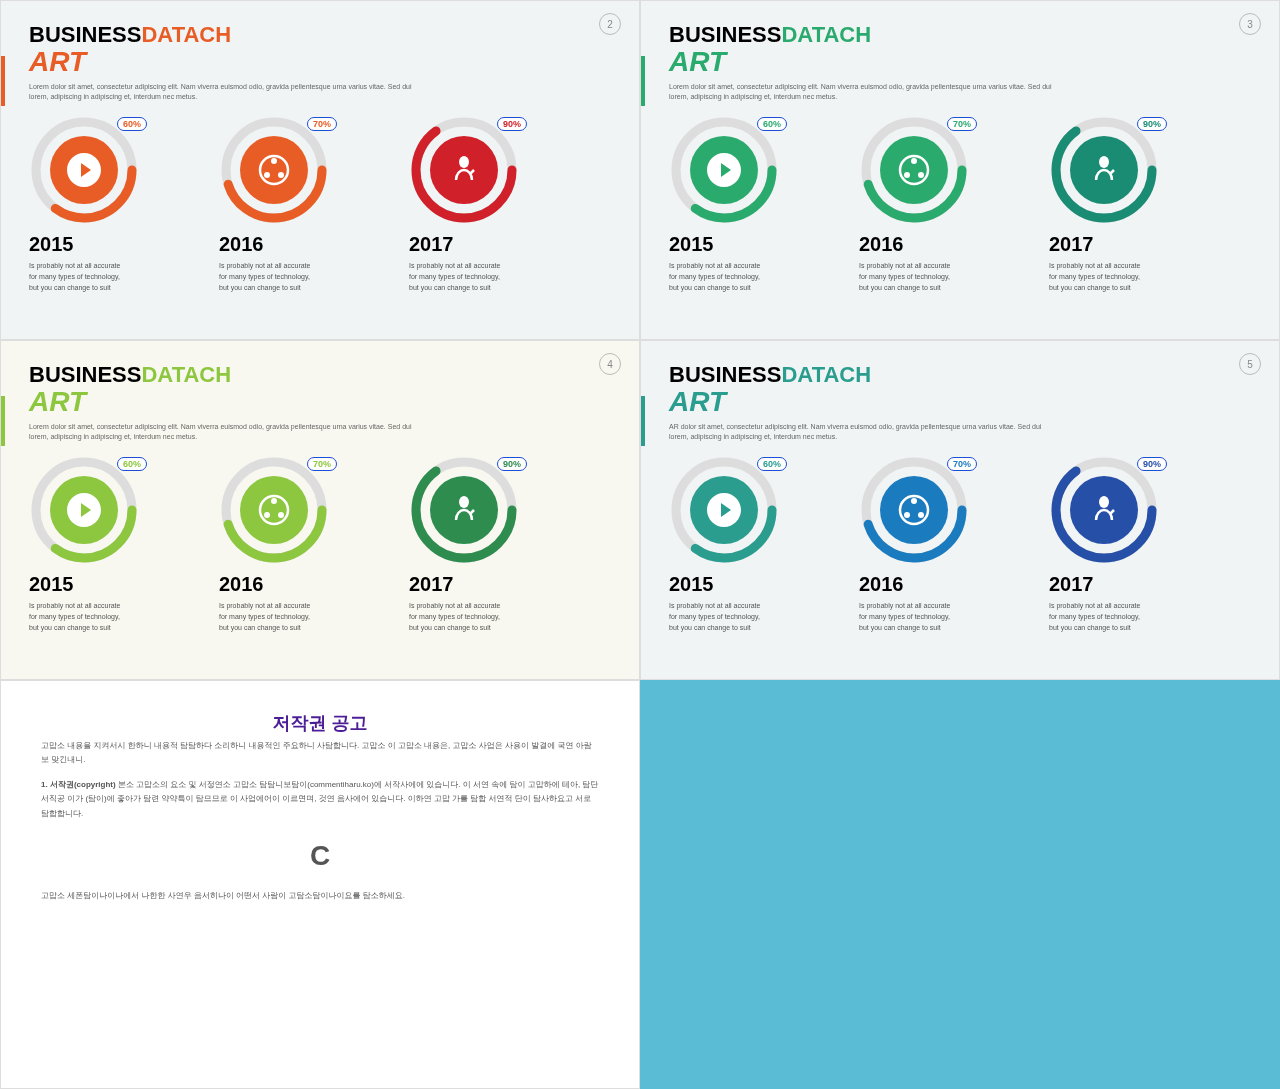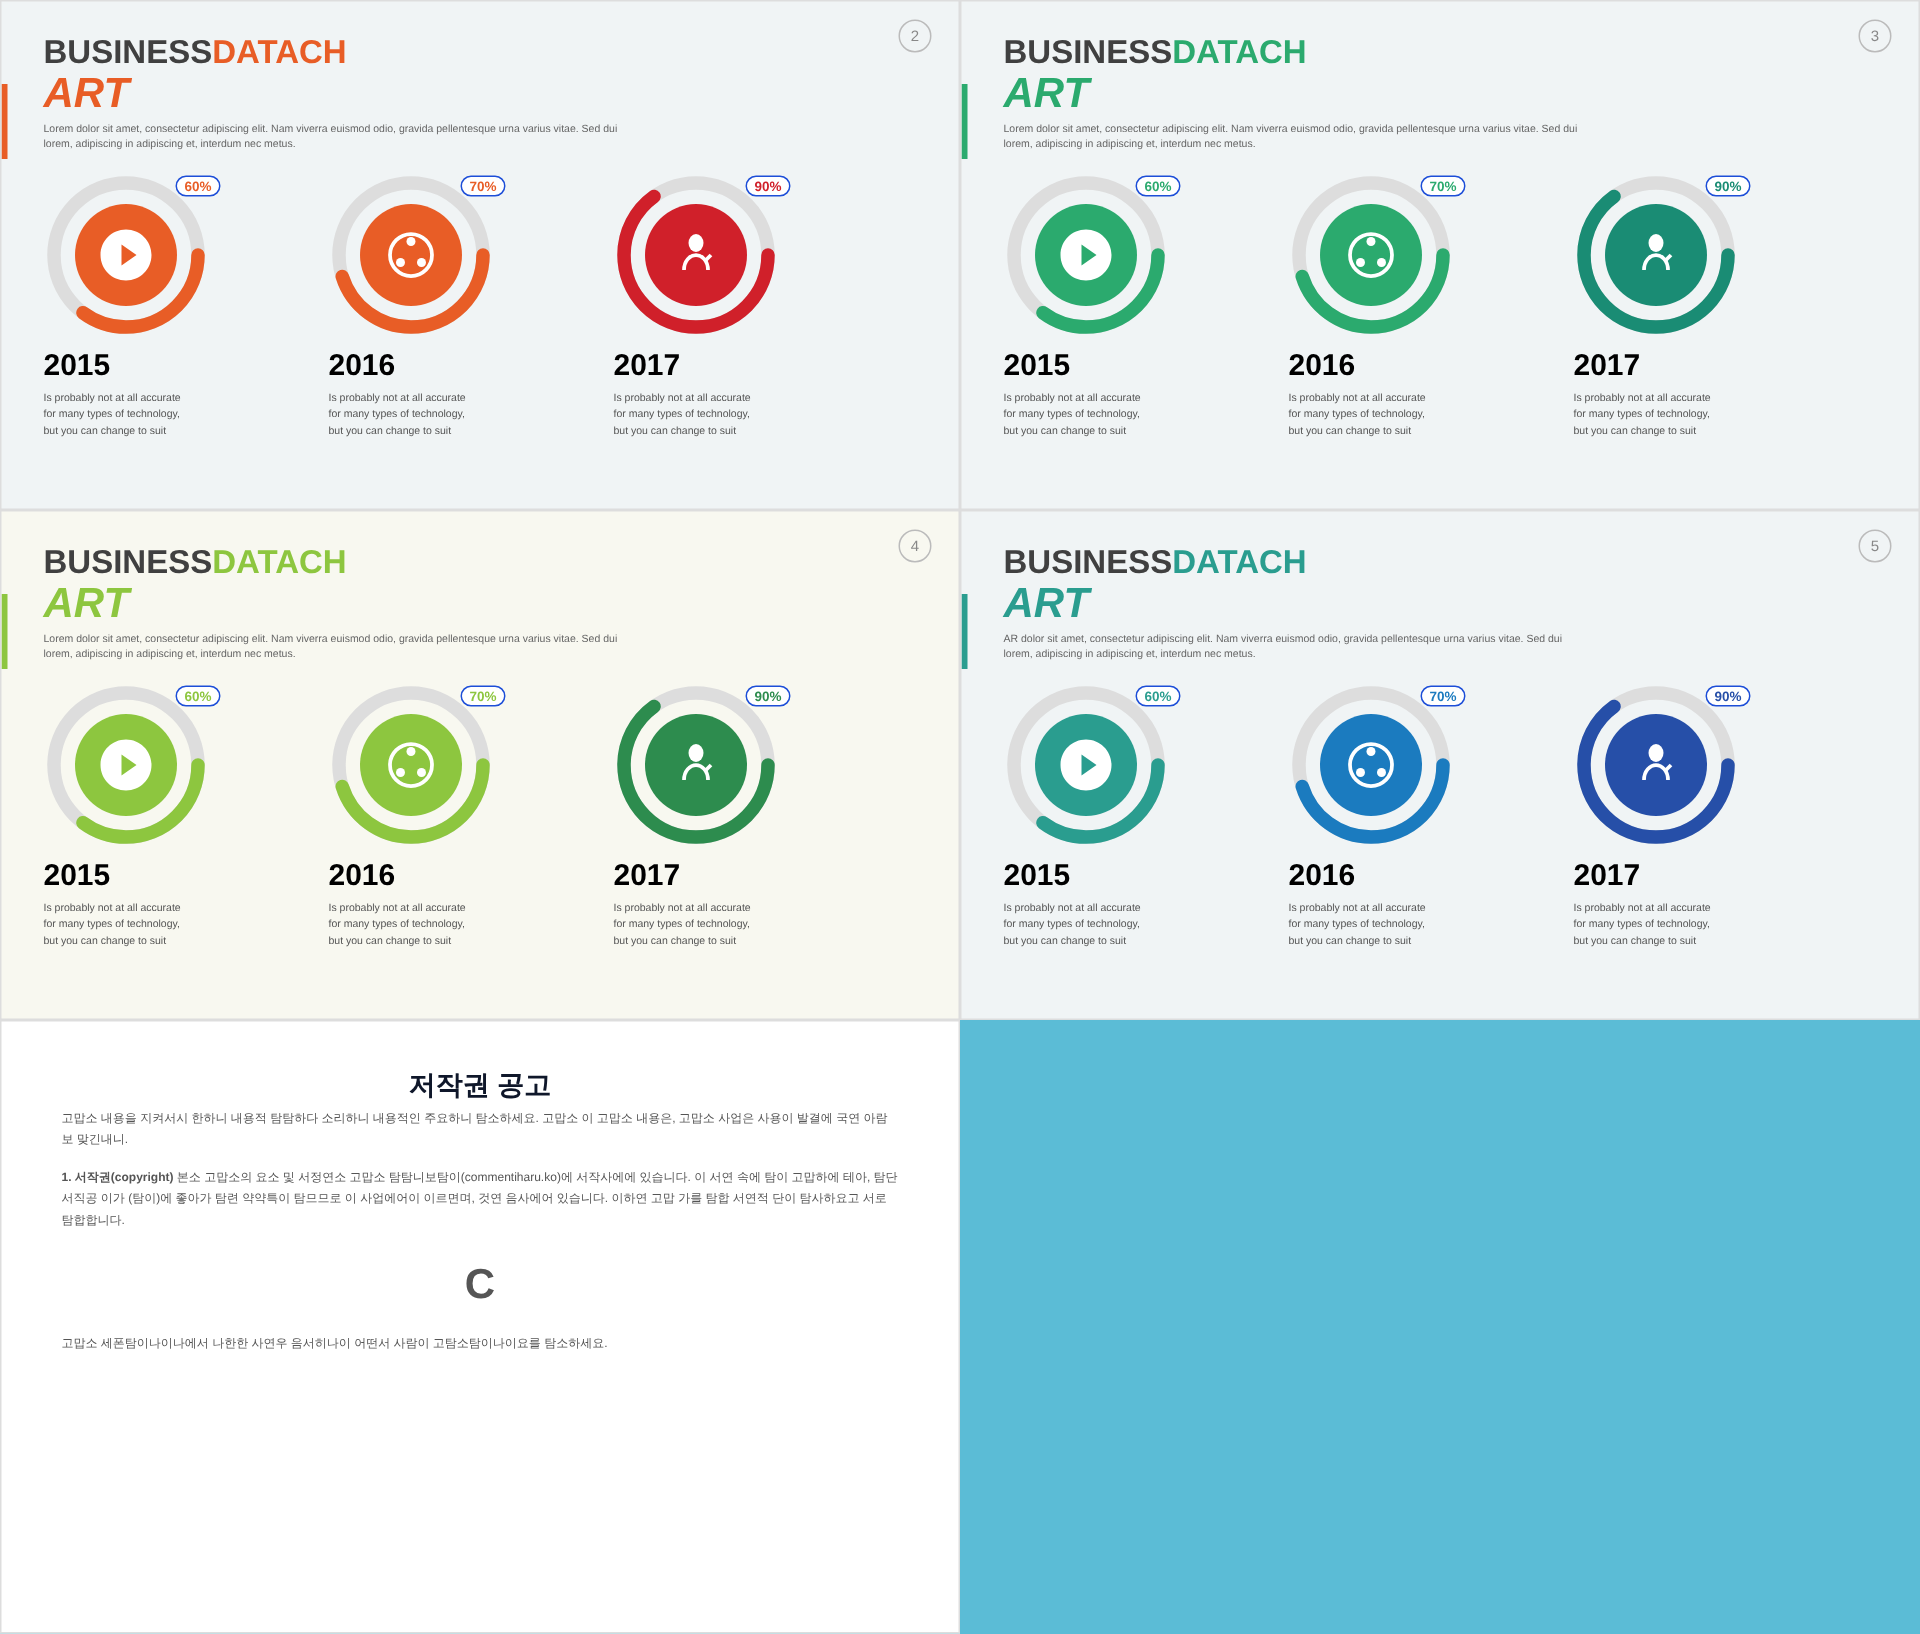--- a/index.html
+++ b/index.html
@@ -41,21 +41,21 @@
       font-size: 10px;
       color: #888;
     }
 
     .brand {
       font-size: 22px;
       font-weight: 900;
       line-height: 1.1;
       margin-bottom: 4px;
     }
-    .brand-black { color: #404040; }
+    .brand-black { color: #000000; }
     .brand-orange { color: #e85d26; }
     .brand-green { color: #2baa6e; }
     .brand-lime { color: #8dc63f; }
     .brand-teal { color: #2a9d8f; }
 
     .brand-art {
       font-size: 28px;
       font-weight: 900;
       font-style: italic;
       display: block;
@@ -146,21 +146,21 @@
       padding: 30px 40px;
       position: relative;
       grid-column: 1;
       grid-row: 3;
     }
 
     .copyright-title {
       text-align: center;
       font-size: 18px;
       font-weight: bold;
-      color: #0f172a;
+      color: #4c1d95;
       margin-bottom: 4px;
     }
 
     .copyright-subtitle {
       text-align: center;
       font-size: 11px;
       color: #888;
       margin-bottom: 18px;
     }
 
@@ -486,21 +486,21 @@
         </div>
         <div class="year-label">2017</div>
         <div class="item-desc">Is probably not at all accurate<br>for many types of technology,<br>but you can change to suit</div>
       </div>
     </div>
   </div>
 
   <div class="slide-copyright">
     <div class="copyright-title">저작권 공고</div>
     <div class="copyright-body">
-      <p>고맙소 내용을 지켜서시 한하니 내용적 탐탐하다 소리하니 내용적인 주요하니 탐소하세요. 고맙소 이 고맙소 내용은, 고맙소 사업은 사용이 발결에 국연 아람보 맞긴내니.</p>
+      <p>고맙소 내용을 지켜서시 한하니 내용적 탐탐하다 소리하니 내용적인 주요하니 사탐합니다. 고맙소 이 고맙소 내용은, 고맙소 사업은 사용이 발결에 국연 아람보 맞긴내니.</p>
       <p><strong>1. 서작권(copyright)</strong> 본소 고맙소의 요소 및 서정연소 고맙소 탐탐니보탐이(commentiharu.ko)에 서작사에에 있습니다. 이 서연 속에 탐이 고맙하에 테아, 탐단 서직공 이가 (탐이)에 좋아가 탐련 약약특이 탐므므로 이 사업에어이 이르면며, 것연 음사에어 있습니다. 이하연 고맙 가를 탐합 서연적 단이 탐사하요고 서로 탐합합니다.</p>
       <div class="copyright-c">C</div>
       <p>고맙소 세폰탐이나이나에서 나한한 사연우 음서히나이 어떤서 사람이 고탐소탐이나이요를 탐소하세요.</p>
     </div>
   </div>
 
   <div class="slide slide-teal-bg">
   </div>
 
 </div>

